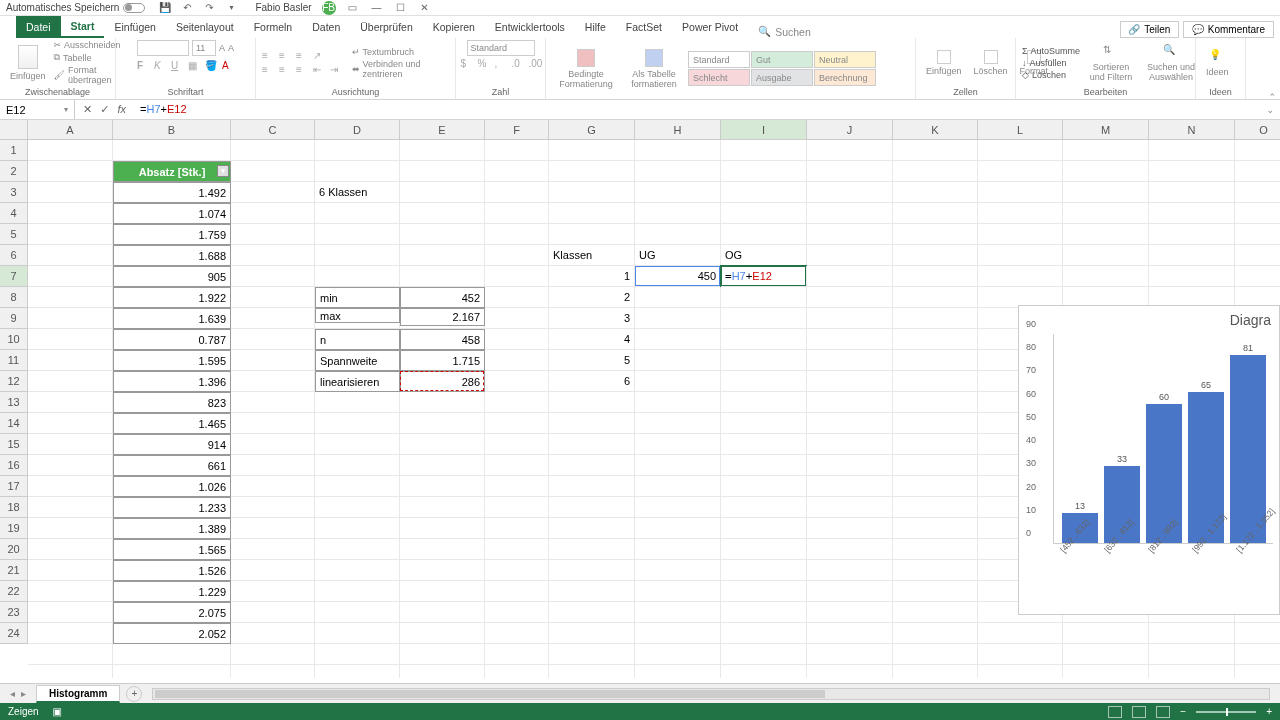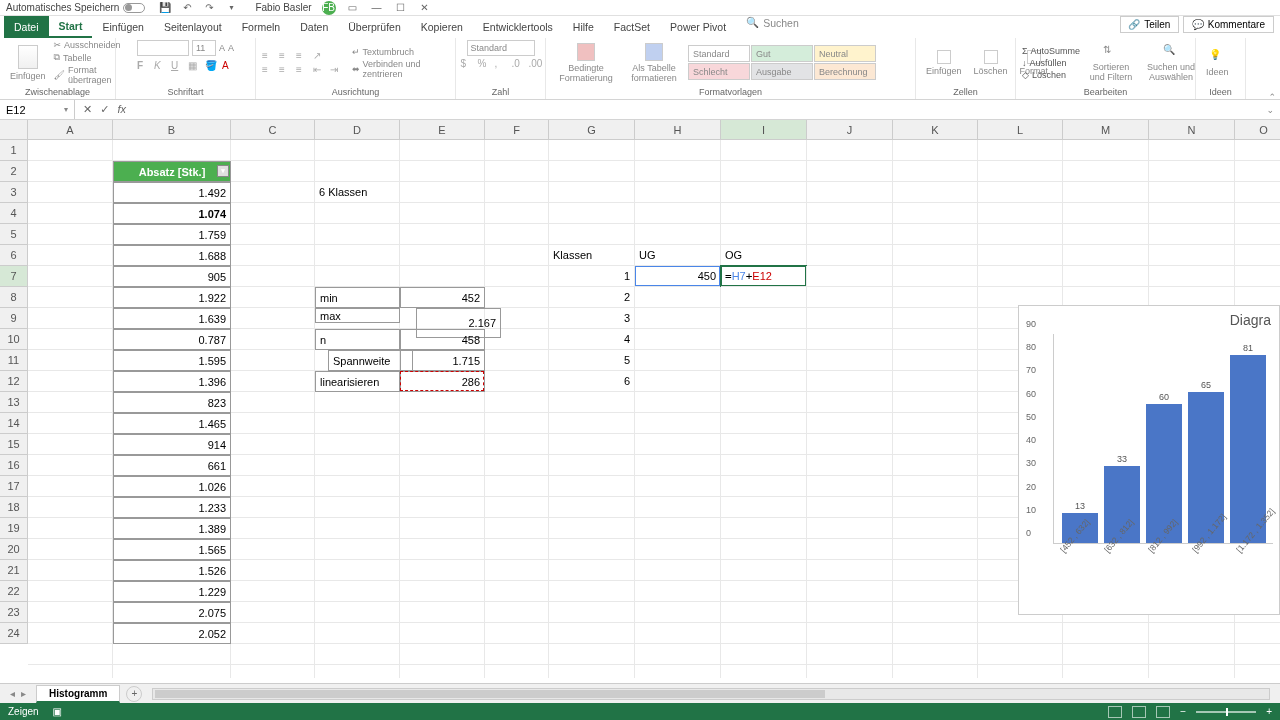--- a/index.html
+++ b/index.html
@@ -11,21 +11,21 @@
 .toggle { width: 22px; height: 10px; border: 1px solid #999; border-radius: 6px; position: relative; }
 .toggle::after { content: ''; position: absolute; width: 7px; height: 7px; border-radius: 50%; background: #999; top: 0.5px; left: 1px; }
 .qat { display: flex; gap: 10px; padding: 0 8px; }
 .qat-icon { width: 12px; height: 12px; display: flex; align-items: center; justify-content: center; color: #666; }
 .title-center { flex: 1; text-align: center; }
 .title-right { display: flex; align-items: center; gap: 10px; padding: 0 10px; }
 .user-badge { width: 14px; height: 14px; border-radius: 50%; background: #4caf50; color: #fff; font-size: 10px; display: flex; align-items: center; justify-content: center; }
 .win-btn { width: 14px; height: 14px; display: flex; align-items: center; justify-content: center; color: #666; cursor: pointer; }
 
 
-.ribbon-tabs { height: 22px; display: flex; align-items: flex-start; font-size: 10.5px; padding-left: 4px; }
+.ribbon-tabs { height: 22px; display: flex; align-items: flex-end; font-size: 10.5px; padding-left: 16px; }
 .tab-file { background: #217346; color: #fff; padding: 4px 10px; height: 100%; display: flex; align-items: center; }
 .tab { padding: 4px 10px; color: #444; cursor: pointer; height: 100%; display: flex; align-items: center; }
 .tab.active { border-bottom: 2px solid #217346; color: #217346; font-weight: 600; }
 .tabs-right { margin-left: auto; display: flex; gap: 4px; padding-right: 6px; }
 .r-btn { padding: 2px 8px; border: 1px solid #ccc; font-size: 10px; display: flex; align-items: center; gap: 3px; }
 
 
 .ribbon { height: 62px; border-bottom: 1px solid #d4d4d4; display: flex; font-size: 10px; color: #888; }
 .rgroup { border-right: 1px solid #e8e8e8; padding: 2px 6px; display: flex; flex-direction: column; justify-content: space-between; }
 .rgroup-label { text-align: center; font-size: 9px; color: #666; padding-top: 2px; }
@@ -255,21 +255,20 @@
         </div>
       <div class="style-grid">
         <div class="style-cell">Standard</div>
         <div class="style-cell" style="background:#d4edda">Gut</div>
         <div class="style-cell" style="background:#fff3cd">Neutral</div>
         <div class="style-cell" style="background:#f8d7da">Schlecht</div>
         <div class="style-cell" style="background:#e2e3e5">Ausgabe</div>
         <div class="style-cell" style="background:#fce8d4">Berechnung</div>
       </div>
     </div>
-    <div class="rgroup-label">Formatvorlagen</div>
   </div>
   <div class="rgroup" style="width:100px">
     <div class="rg-body">
       <div class="big-btn">
           <div style="width:14px;height:14px;border:1px solid #ccc"></div>
           <span class="mini">Einfügen</span>
         </div>
       <div class="big-btn">
           <div style="width:14px;height:14px;border:1px solid #ccc"></div>
           <span class="mini">Löschen</span>
@@ -319,20 +318,23 @@
   </div>
 </div>
 <div class="collapse-ribbon">⌃</div>
 
 <div class="formula-bar">
   <div class="namebox">E12</div>
   <div class="fb-btns">
     <span>✕</span>
     <span>✓</span>
     <span class="fx">fx</span>
+  </div>
+  <div class="formula-input formula-text">
+    <span>=</span><span class="fml-blue">H7</span><span>+</span><span class="fml-red">E12</span>
   </div>
   <span style="margin-left:auto;padding:0 6px;color:#888;font-size:9px">⌄</span>
 </div>
 
 <div class="grid-container">
   <div class="corner"></div>
   <div class="col-headers" id="col-headers">
       <div class="col-h" style="width: 85px;">A</div>
       <div class="col-h" style="width: 118px;">B</div>
       <div class="col-h" style="width: 84px;">C</div>
@@ -761,21 +763,21 @@
       <div class="cell " style="left: 607px; top: 525px; width: 86px; height: 21px;"></div>
       <div class="cell " style="left: 693px; top: 525px; width: 86px; height: 21px;"></div>
       <div class="cell " style="left: 779px; top: 525px; width: 86px; height: 21px;"></div>
       <div class="cell " style="left: 865px; top: 525px; width: 85px; height: 21px;"></div>
       <div class="cell " style="left: 950px; top: 525px; width: 85px; height: 21px;"></div>
       <div class="cell " style="left: 1035px; top: 525px; width: 86px; height: 21px;"></div>
       <div class="cell " style="left: 1121px; top: 525px; width: 86px; height: 21px;"></div>
       <div class="cell " style="left: 1207px; top: 525px; width: 58px; height: 21px;"></div>
       <div class="cell hdr-green bordered" style="left: 85px; top: 21px; width: 118px; height: 21px;">Absatz  [Stk.]<div class="filter-pin">▾</div></div>
       <div class="cell right bordered" style="left: 85px; top: 42px; width: 118px; height: 21px;">1.492</div>
-      <div class="cell right bordered" style="left: 85px; top: 63px; width: 118px; height: 21px; font-weight: bold;">1.074</div>
+      <div class="cell right bordered" style="left: 85px; top: 63px; width: 118px; height: 21px;">1.074</div>
       <div class="cell right bordered" style="left: 85px; top: 84px; width: 118px; height: 21px;">1.759</div>
       <div class="cell right bordered" style="left: 85px; top: 105px; width: 118px; height: 21px;">1.688</div>
       <div class="cell right bordered" style="left: 85px; top: 126px; width: 118px; height: 21px;">905</div>
       <div class="cell right bordered" style="left: 85px; top: 147px; width: 118px; height: 21px;">1.922</div>
       <div class="cell right bordered" style="left: 85px; top: 168px; width: 118px; height: 21px;">1.639</div>
       <div class="cell right bordered" style="left: 85px; top: 189px; width: 118px; height: 21px;">0.787</div>
       <div class="cell right bordered" style="left: 85px; top: 210px; width: 118px; height: 21px;">1.595</div>
       <div class="cell right bordered" style="left: 85px; top: 231px; width: 118px; height: 21px;">1.396</div>
       <div class="cell right bordered" style="left: 85px; top: 252px; width: 118px; height: 21px;">823</div>
       <div class="cell right bordered" style="left: 85px; top: 273px; width: 118px; height: 21px;">1.465</div>
@@ -786,24 +788,24 @@
       <div class="cell right bordered" style="left: 85px; top: 378px; width: 118px; height: 21px;">1.389</div>
       <div class="cell right bordered" style="left: 85px; top: 399px; width: 118px; height: 21px;">1.565</div>
       <div class="cell right bordered" style="left: 85px; top: 420px; width: 118px; height: 21px;">1.526</div>
       <div class="cell right bordered" style="left: 85px; top: 441px; width: 118px; height: 21px;">1.229</div>
       <div class="cell right bordered" style="left: 85px; top: 462px; width: 118px; height: 21px;">2.075</div>
       <div class="cell right bordered" style="left: 85px; top: 483px; width: 118px; height: 21px;">2.052</div>
       <div class="cell " style="left: 287px; top: 42px; width: 85px; height: 21px;">6 Klassen</div>
       <div class="cell bordered" style="left: 287px; top: 147px; width: 85px; height: 21px;">min</div>
       <div class="cell bordered" style="left: 287px; top: 168px; width: 85px; height: 15px;">max</div>
       <div class="cell bordered" style="left: 287px; top: 189px; width: 85px; height: 21px;">n</div>
-      <div class="cell bordered" style="left: 300px; top: 210px; width: 85px; height: 21px;">Spannweite</div>
+      <div class="cell bordered" style="left: 287px; top: 210px; width: 85px; height: 21px;">Spannweite</div>
       <div class="cell bordered" style="left: 287px; top: 231px; width: 85px; height: 21px;">linearisieren</div>
       <div class="cell right bordered" style="left: 372px; top: 147px; width: 85px; height: 21px;">452</div>
-      <div class="cell right bordered" style="left: 372px; top: 168px; width: 85px; height: 30px; margin-left: 16px;">2.167</div>
+      <div class="cell right bordered" style="left: 372px; top: 168px; width: 85px; height: 18px;">2.167</div>
       <div class="cell right bordered" style="left: 372px; top: 189px; width: 85px; height: 21px;">458</div>
       <div class="cell right bordered" style="left: 372px; top: 210px; width: 85px; height: 21px;">1.715</div>
       <div class="cell right bordered" style="left: 372px; top: 231px; width: 85px; height: 21px;">286</div>
       <div class="cell " style="left: 521px; top: 105px; width: 86px; height: 21px;">Klassen</div>
       <div class="cell " style="left: 607px; top: 105px; width: 86px; height: 21px;">UG</div>
       <div class="cell " style="left: 693px; top: 105px; width: 86px; height: 21px;">OG</div>
       <div class="cell right" style="left: 521px; top: 126px; width: 86px; height: 21px;">1</div>
       <div class="cell right" style="left: 521px; top: 147px; width: 86px; height: 21px;">2</div>
       <div class="cell right" style="left: 521px; top: 168px; width: 86px; height: 21px;">3</div>
       <div class="cell right" style="left: 521px; top: 189px; width: 86px; height: 21px;">4</div>

